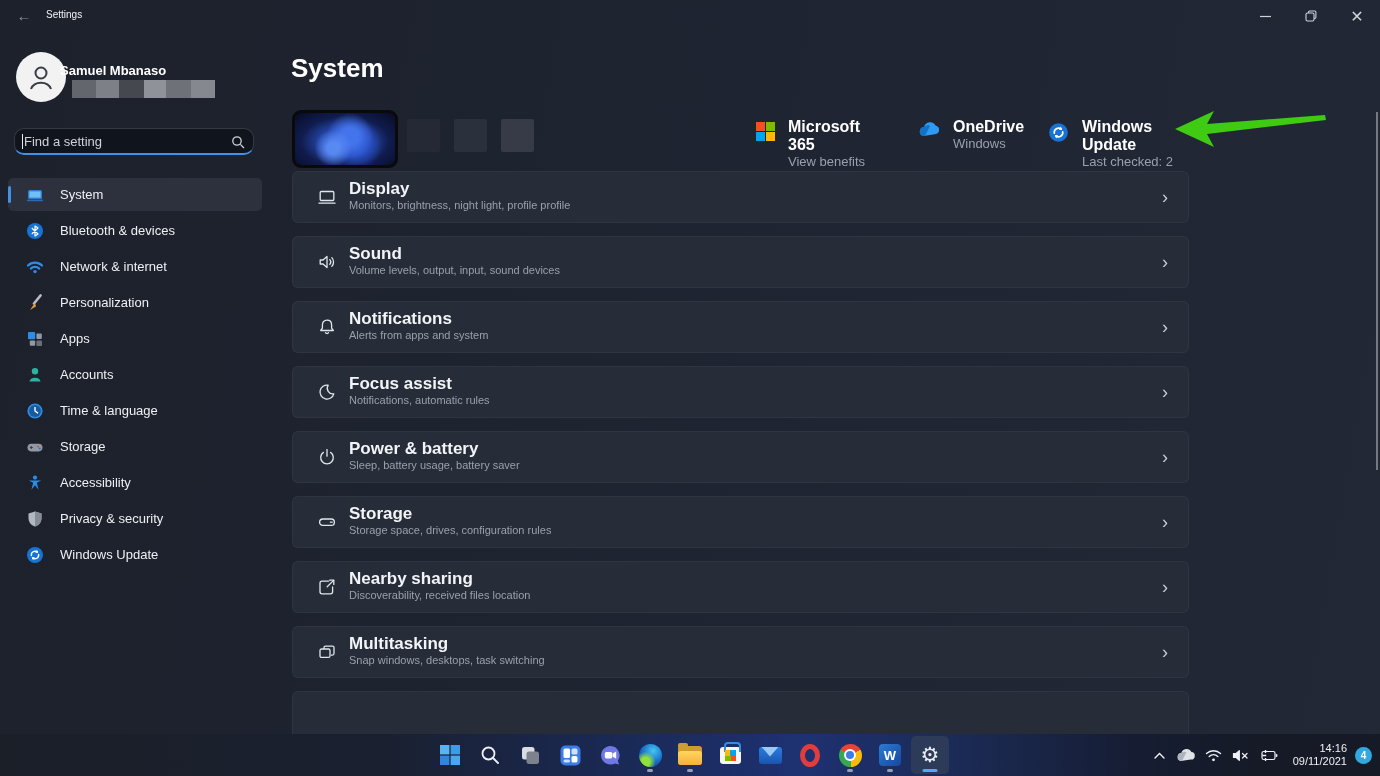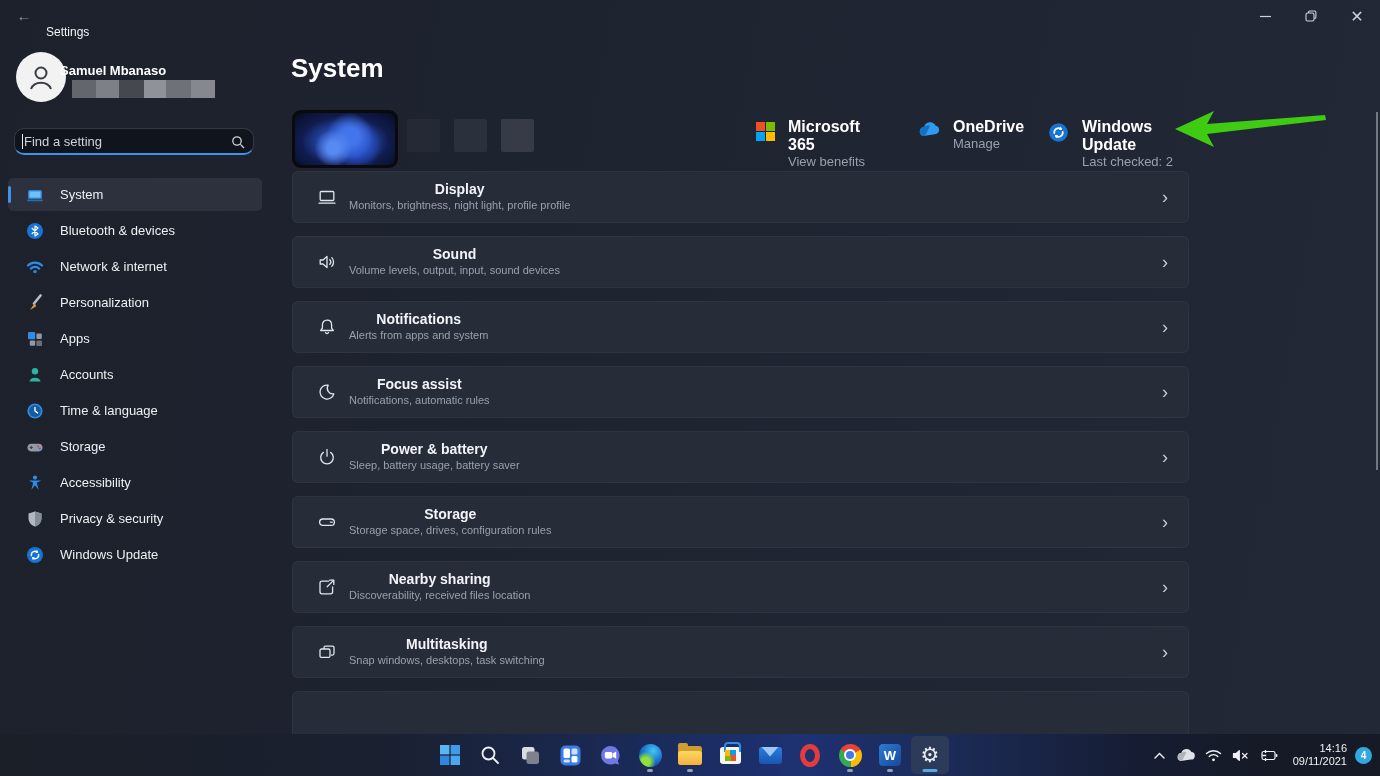--- a/index.html
+++ b/index.html
@@ -5,21 +5,21 @@
   * { margin:0; padding:0; box-sizing:border-box; }
   html,body { width:1380px; height:776px; background:#15181f; overflow:hidden;
     font-family:"Liberation Sans", sans-serif; -webkit-font-smoothing:antialiased; }
   .screen { position:relative; width:1380px; height:776px; overflow:hidden;
     background:linear-gradient(100deg,#1c212b 0%,#1e2330 35%,#232836 100%); }
 
   
   .titlebar { position:absolute; top:0; left:0; right:0; height:32px; }
   .back-btn { position:absolute; left:14px; top:7px; width:20px; height:18px;
     color:#8d9199; font-size:15px; line-height:18px; text-align:center; }
-  .tb-title { position:absolute; left:46px; top:25px; font-size:12px; color:#f2f4f7;text-align:right; }
+  .tb-title { position:absolute; left:46px; top:9px; font-size:10px; color:#f2f4f7;text-align:right; }
   .win-controls { position:absolute; right:0; top:0; display:flex; height:32px; }
   .wc { width:46px; height:32px; display:flex; align-items:center; justify-content:center; color:#cfd3d9; }
   .wc svg { display:block; }
 
   
   .sidebar { position:absolute; left:0; top:32px; width:270px; bottom:42px; }
   .avatar { position:absolute; left:16px; top:20px; width:50px; height:50px; border-radius:50%;
     background:#f2f2f2; display:flex; align-items:center; justify-content:center; }
   .avatar svg { display:block; }
   .profile-name { position:absolute; left:60px; top:31px; font-size:13px; font-weight:700; color:#ffffff; }
@@ -66,21 +66,21 @@
 
   .green-arrow { position:absolute; left:1172px; top:108px; }
 
   
   .rows { position:absolute; left:292px; top:171px; width:897px; }
   .row { position:relative; height:52px; margin-bottom:13px; background:#272c39;
     border:1px solid rgba(255,255,255,.04); border-radius:6px;
     display:flex; align-items:center; }
   .row-ic { width:20px; height:20px; margin-left:24px; flex:0 0 20px; }
   .row-text { margin-left:12px; }
-  .row-title { font-size:14px; font-weight:700; color:#f2f4f7; line-height:16px;text-align:center; }
+  .row-title { font-size:17px; font-weight:700; color:#f2f4f7; line-height:16px; }
   .row-sub { font-size:11px; color:#9aa0ab; line-height:15px; margin-top:1px; }
   .row-chev { position:absolute; right:20px; top:50%; transform:translateY(-50%);
     color:#c9cdd4; font-size:18px; line-height:18px; }
   .row.partial { height:52px; }
 
   .scrollbar { position:absolute; right:2px; top:112px; width:2px; height:358px; background:#75797f; }
 
   
   .taskbar { position:absolute; left:0; bottom:0; width:1380px; height:42px; z-index:50;
     background:linear-gradient(90deg,#1b1f28 0%,#1a2030 28%,#1a2a58 46%,#1e3172 58%,#1b2a54 70%,#161d33 82%,#161a26 92%,#161a26 100%); }
@@ -315,21 +315,21 @@
     </div>
     <div class="card c2">
       <span class="card-ic">
         <svg width="22" height="15" viewBox="0 0 22 15">
             <path d="M5.5 14 a4.6 4.6 0 0 1 .6-9.1 a6.2 6.2 0 0 1 11.6-1.2 a4.3 4.3 0 0 1 -.8 8.5 Z" fill="#2f9bf0"></path>
             <path d="M5.5 14 a4.6 4.6 0 0 1 .6-9.1 a6.2 6.2 0 0 1 6-1.2 L7 14 Z" fill="#1272c8"></path>
           </svg>
       </span>
       <span>
           <div class="card-title">OneDrive</div>
-      <div class="card-sub">Manage</div>
+      <div class="card-sub">Windows</div>
         </span>
     </div>
     <div class="card c3">
       <span class="card-ic">
         <svg viewBox="0 0 18 18" width="21" height="21">
             <circle cx="9" cy="9" r="8" fill="#1574d4"></circle>
             <path d="M5.4 9.6 a3.7 3.7 0 0 1 6-3.5" stroke="#fff" stroke-width="1.4" fill="none" stroke-linecap="round"></path>
             <path d="M12.6 8.4 a3.7 3.7 0 0 1 -6 3.5" stroke="#fff" stroke-width="1.4" fill="none" stroke-linecap="round"></path>
             <path d="M11 3.8 L12.1 6.6 L9.3 6.9 Z" fill="#fff"></path>
             <path d="M7 14.2 L5.9 11.4 L8.7 11.1 Z" fill="#fff"></path>

